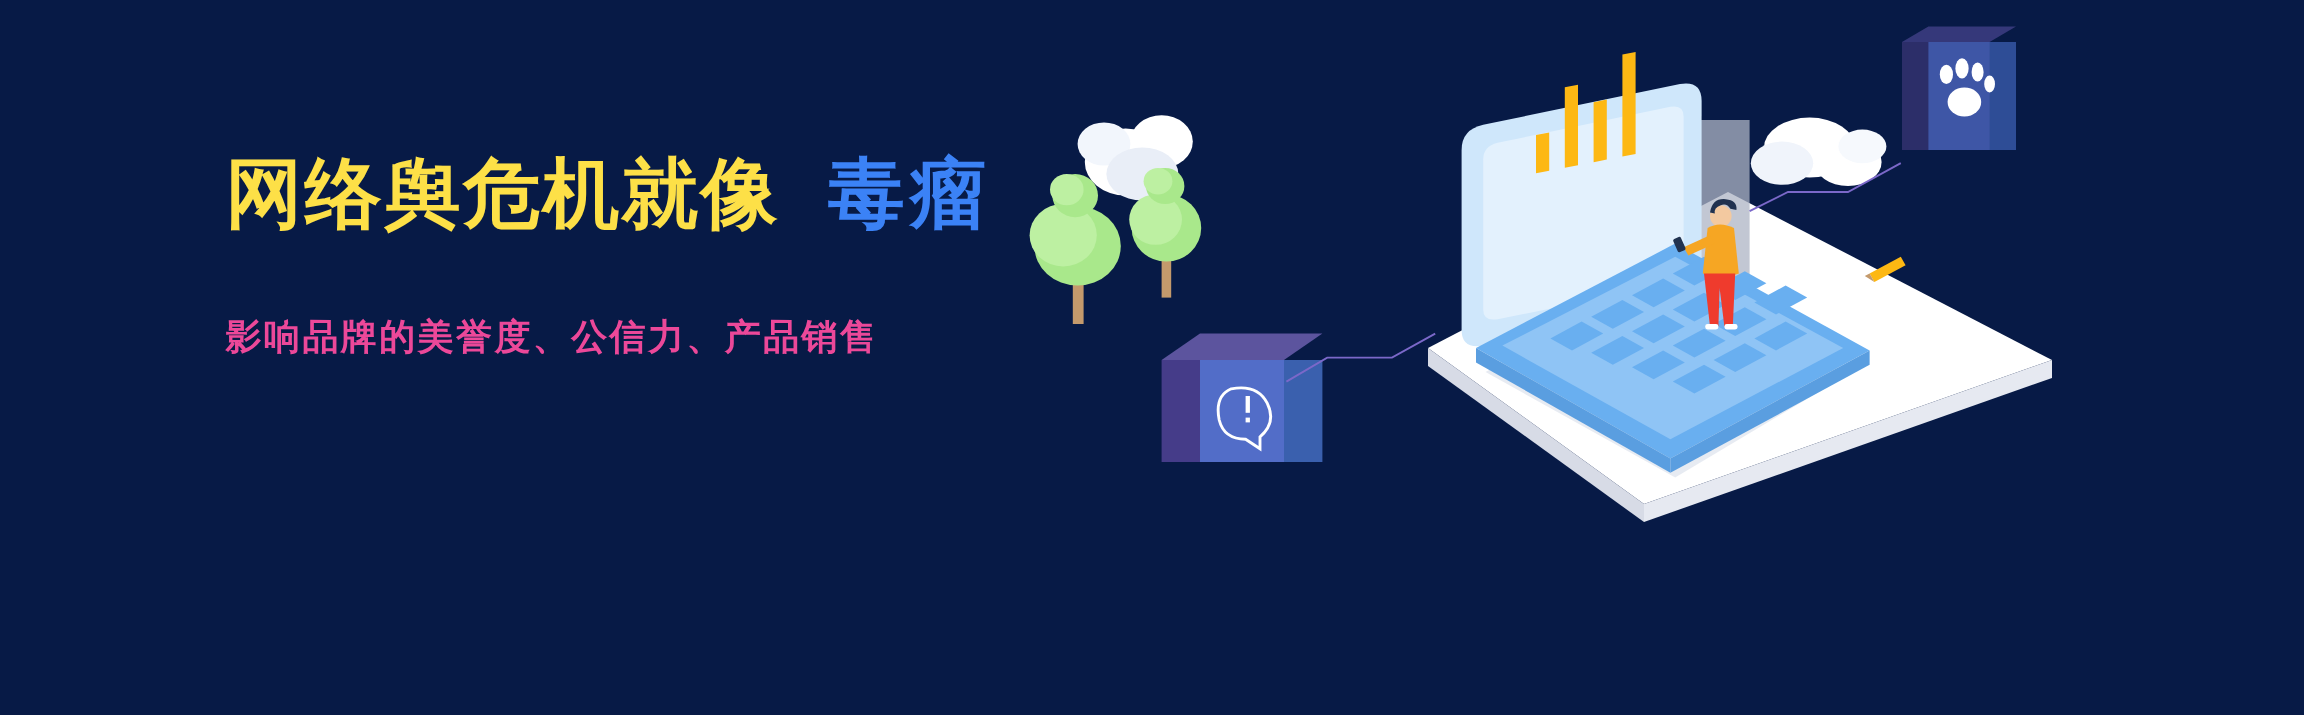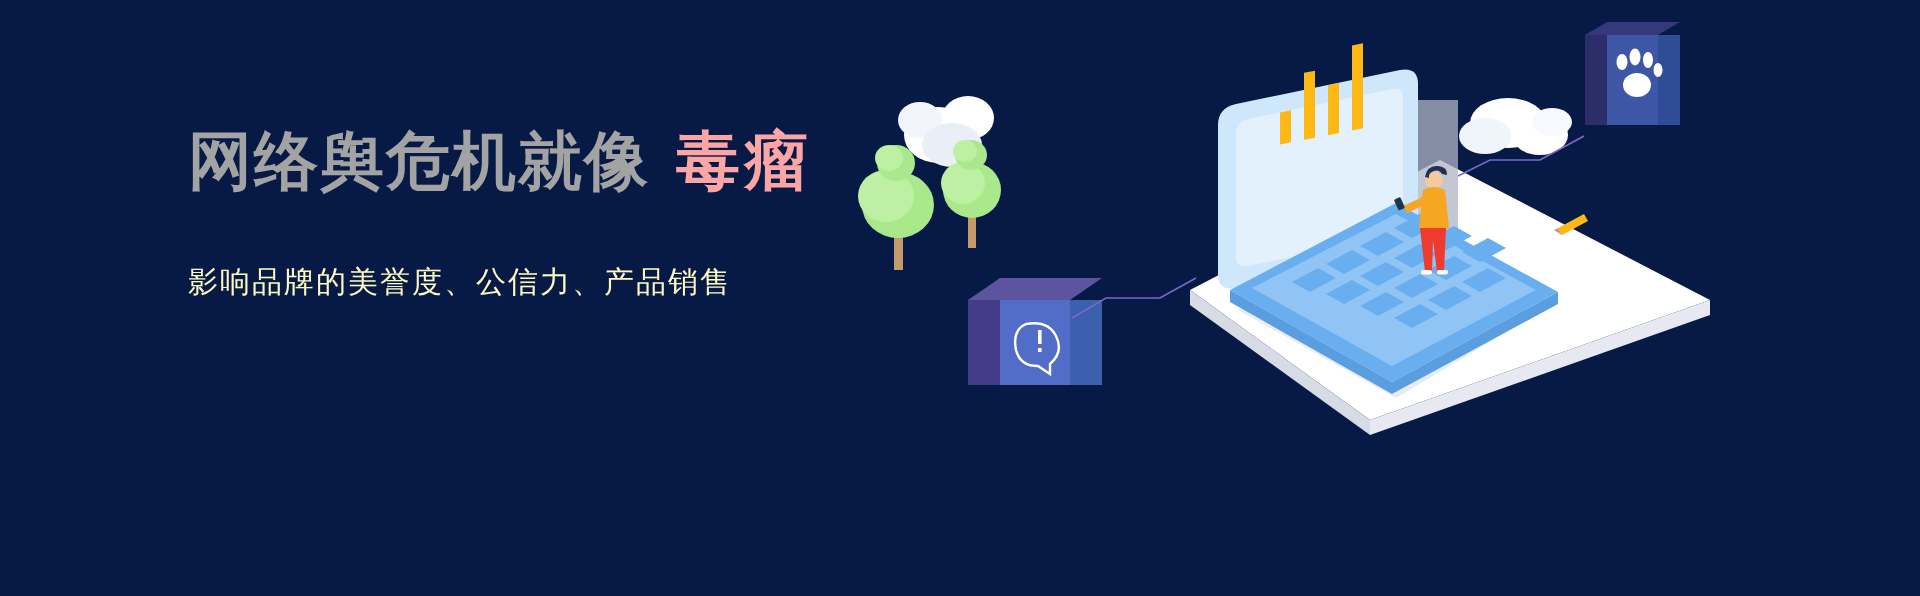--- a/index.html
+++ b/index.html
@@ -24,35 +24,35 @@
     width: 720px;
   }
   .headline {
     margin: 0;
     white-space: nowrap;
     font-size: 64px;
     line-height: 1.05;
     font-weight: 700;
     letter-spacing: 2px;
   }
-  .headline .hl-white { color: #a3a3a3; text-align: right; }
+  .headline .hl-white { color: #fde047; text-align: right; }
   .headline .hl-red {
-    color: #fca5a5;
-    margin-left: 26px;
+    color: #3b82f6;
+    margin-left: 40px;
     letter-spacing: 4px;
   }
   .sub-lines {
     margin-top: 58px;
   }
   .sub-line {
-    color: #fef9c3;
+    color: #ec4899;
     font-size: 30px;
     line-height: 58px;
     letter-spacing: 2px;
-    font-weight: 400;
+    font-weight: 700;
     white-space: nowrap;
   }
 
   
   .illus {
     position: absolute;
     left: 840px;
     top: 0;
     width: 1080px;
     height: 596px;

